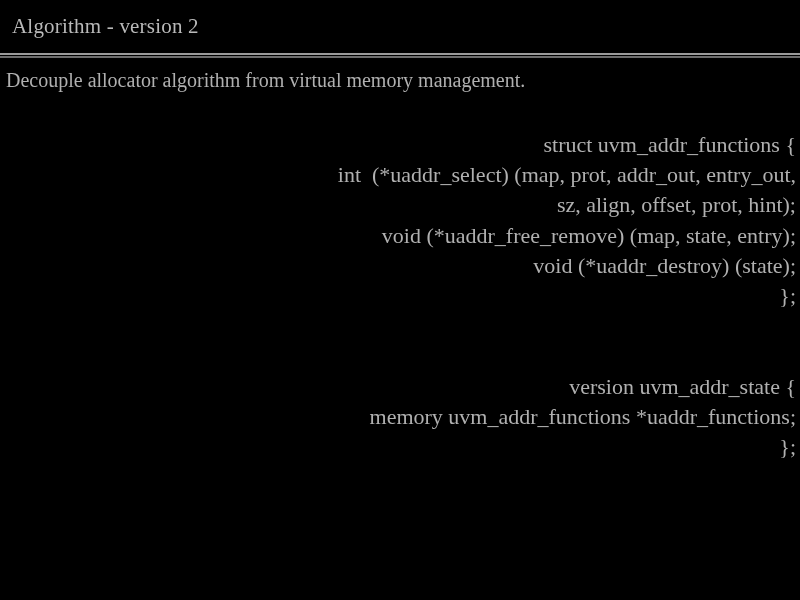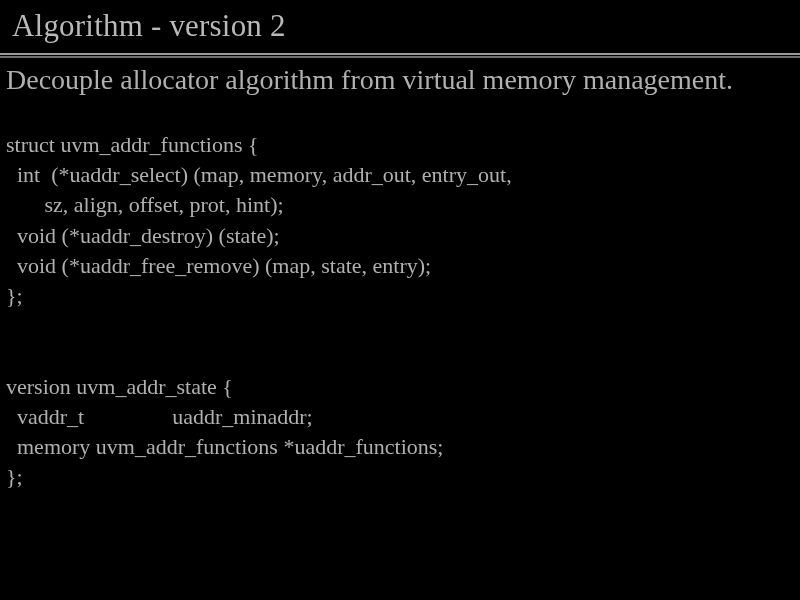--- a/index.html
+++ b/index.html
@@ -13,21 +13,21 @@
     height: 600px;
     background: #000000;
     overflow: hidden;
     font-family: "Liberation Serif", "DejaVu Serif", serif;
     -webkit-font-smoothing: none;
   }
   #slide-title {
     position: absolute;
     left: 12px;
     top: 7px;
-    font-size: 31px;
+    font-size: 21px;
     line-height: 38px;
     color: #b9b9b9;
     letter-spacing: 0.2px;
     white-space: pre;
   }
   #title-rule {
     position: absolute;
     left: 0;
     top: 53px;
     width: 800px;
@@ -40,31 +40,32 @@
   #body {
     position: absolute;
     left: 0;
     top: 62px;
     width: 800px;
   }
   .lead {
     position: absolute;
     left: 6px;
     top: 4px;
-    font-size: 28px;
+    font-size: 20px;
     line-height: 28px;
     color: #b0b0b0;
     white-space: pre;
     text-align: right;
   }
   #code-block {
     position: absolute;
     left: 6px;
     top: 68px;
     width: 790px;
+    text-align: right;
   }
   .code-line {
     font-size: 22px;
     line-height: 30.2px;
     color: #b0b0b0;
     white-space: pre;
     height: 30.2px;
   }
   .code-line.blank {
     color: transparent;
@@ -78,28 +79,27 @@
   <div id="slide-title">Algorithm - version 2</div>
 
   <div id="title-rule"></div>
 
   <div id="body">
 
     <div class="lead">Decouple allocator algorithm from virtual memory management.</div>
 
     <div id="code-block">
         <div class="code-line">struct uvm_addr_functions {</div>
-        <div class="code-line">  int  (*uaddr_select) (map, memory, addr_out, entry_out,</div>
+        <div class="code-line">  int  (*uaddr_select) (map, prot, addr_out, entry_out,</div>
         <div class="code-line">       sz, align, offset, prot, hint);</div>
+        <div class="code-line">  void (*uaddr_free_remove) (map, state, entry);</div>
         <div class="code-line">  void (*uaddr_destroy) (state);</div>
-        <div class="code-line">  void (*uaddr_free_remove) (map, state, entry);</div>
         <div class="code-line">};</div>
         <div class="code-line blank">&nbsp;</div>
         <div class="code-line blank">&nbsp;</div>
         <div class="code-line">version uvm_addr_state {</div>
-        <div class="code-line">  vaddr_t                uaddr_minaddr;</div>
         <div class="code-line">  memory uvm_addr_functions *uaddr_functions;</div>
         <div class="code-line">};</div>
       </div>
 
   </div>
 
 </div>
 
 </body></html>

